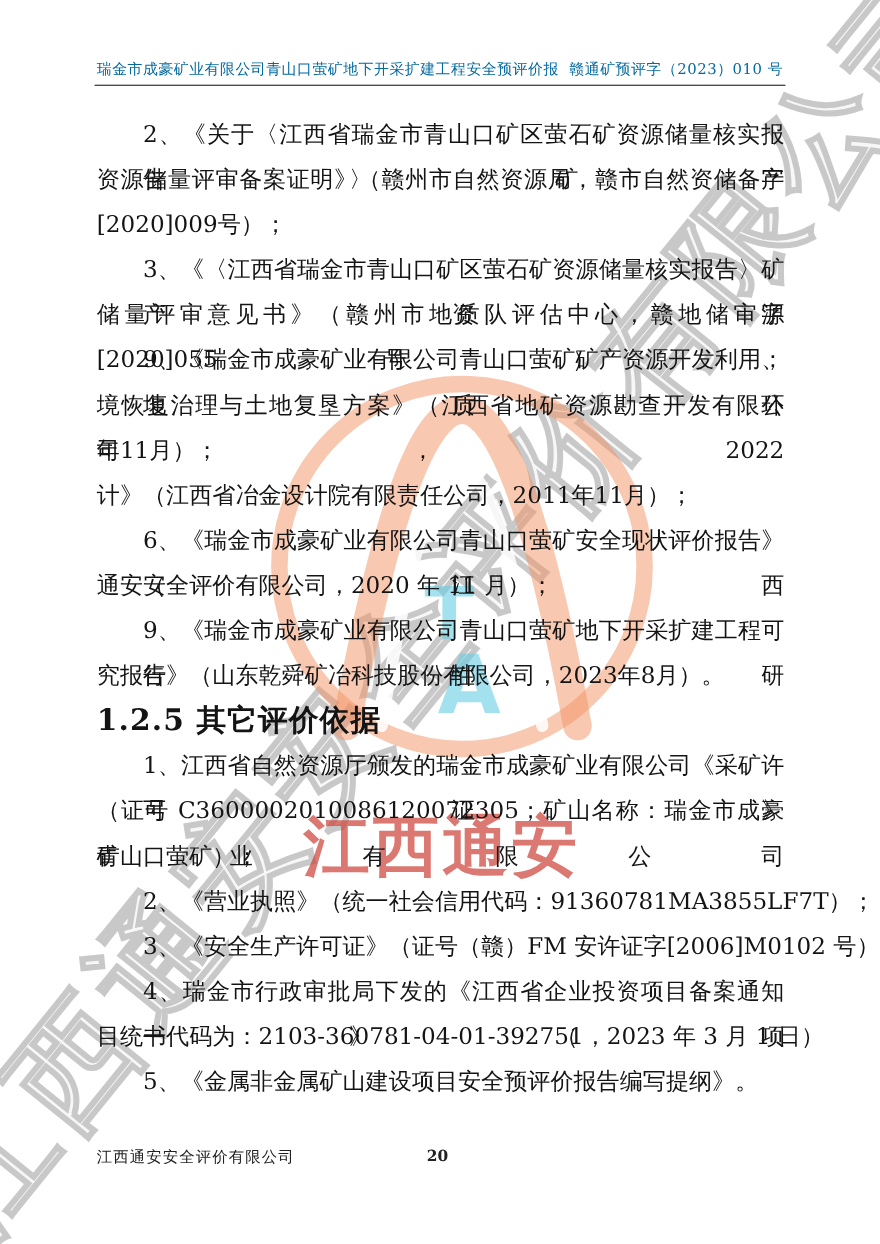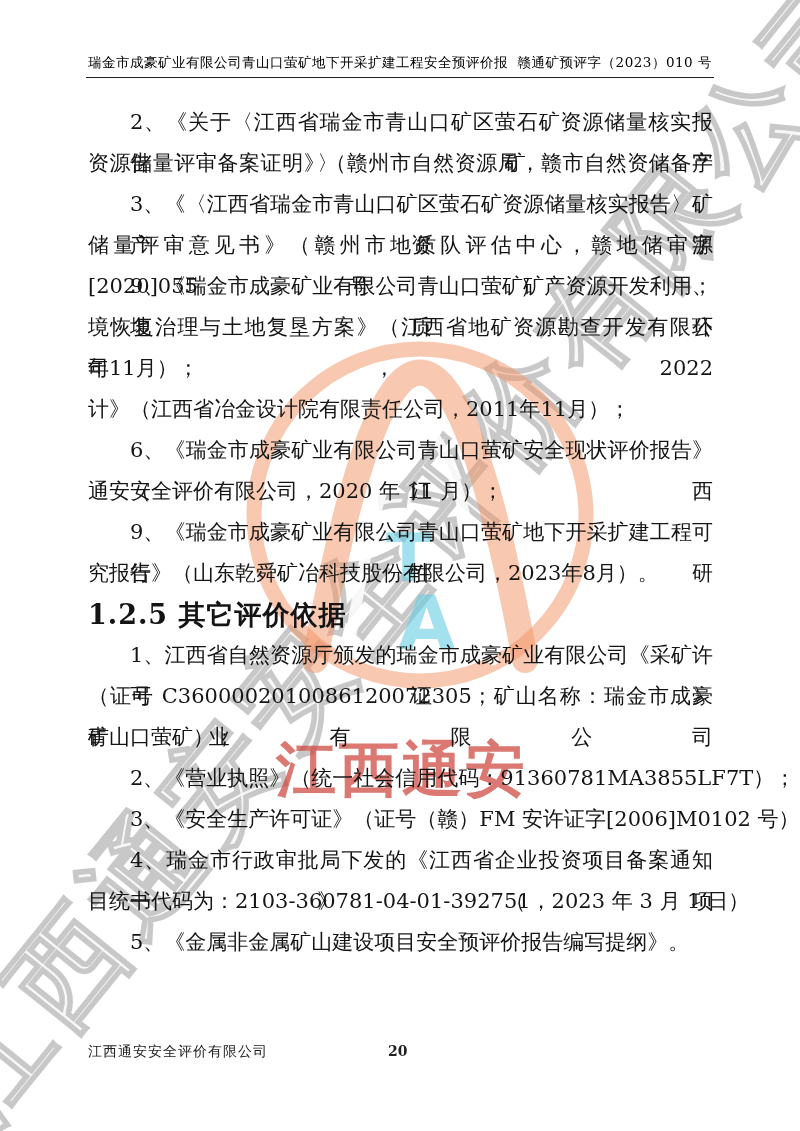--- a/index.html
+++ b/index.html
@@ -7,21 +7,21 @@
     position:relative;
     width:800px;height:1131px;
     margin:0 auto;
     background:#ffffff;
     overflow:hidden;
     font-family:"DejaVu Serif","Liberation Serif",serif;
     color:#111;
   }
   
   .header{position:absolute;top:54px;left:88px;right:88px;z-index:2;
-    font-size:13.5px;letter-spacing:0.5px;display:flex;justify-content:space-between;color:#000000;}
+    font-size:13.5px;letter-spacing:0.5px;display:flex;justify-content:space-between;color:#0369a1;}
   .header-rule{position:absolute;top:77px;left:86px;width:628px;height:0;
     border-top:1.6px solid #222;z-index:2;}
   
   .wm{position:absolute;z-index:1;pointer-events:none;}
   .wm-diagonal{
     left:-340px;top:470px;width:1500px;height:150px;
     transform:rotate(-51deg);
     font-size:112px;font-weight:bold;letter-spacing:8px;white-space:nowrap;
     text-align:center;line-height:150px;
     color:rgba(205,205,205,0.16);
@@ -75,20 +75,21 @@
 
   <div class="wm wm-initial t">T</div>
   <div class="wm wm-initial a">A</div>
 
   <div class="wm wm-red">江西通安</div>
 
   <div class="body-text">
 
   <div class="line indent fill">2、《关于〈江西省瑞金市青山口矿区萤石矿资源储量核实报告〉矿产</div>
       <div class="line fill">资源储量评审备案证明》（赣州市自然资源局，赣市自然资储备字</div>
+      <div class="line">[2020]009号）；</div>
       <div class="line indent fill">3、《〈江西省瑞金市青山口矿区萤石矿资源储量核实报告〉矿产资源</div>
       <div class="line fill">储量评审意见书》（赣州市地质队评估中心，赣地储审字[2020]055号）；</div>
       <div class="line indent fill">9、《瑞金市成豪矿业有限公司青山口萤矿矿产资源开发利用、地质环</div>
       <div class="line fill">境恢复治理与土地复垦方案》（江西省地矿资源勘查开发有限公司，2022</div>
       <div class="line">年11月）；</div>
       <div class="line">计》（江西省冶金设计院有限责任公司，2011年11月）；</div>
       <div class="line indent fill">6、《瑞金市成豪矿业有限公司青山口萤矿安全现状评价报告》（江西</div>
       <div class="line">通安安全评价有限公司，2020 年 11 月）；</div>
       <div class="line indent fill">9、《瑞金市成豪矿业有限公司青山口萤矿地下开采扩建工程可行性研</div>
       <div class="line">究报告》（山东乾舜矿冶科技股份有限公司，2023年8月）。</div>

